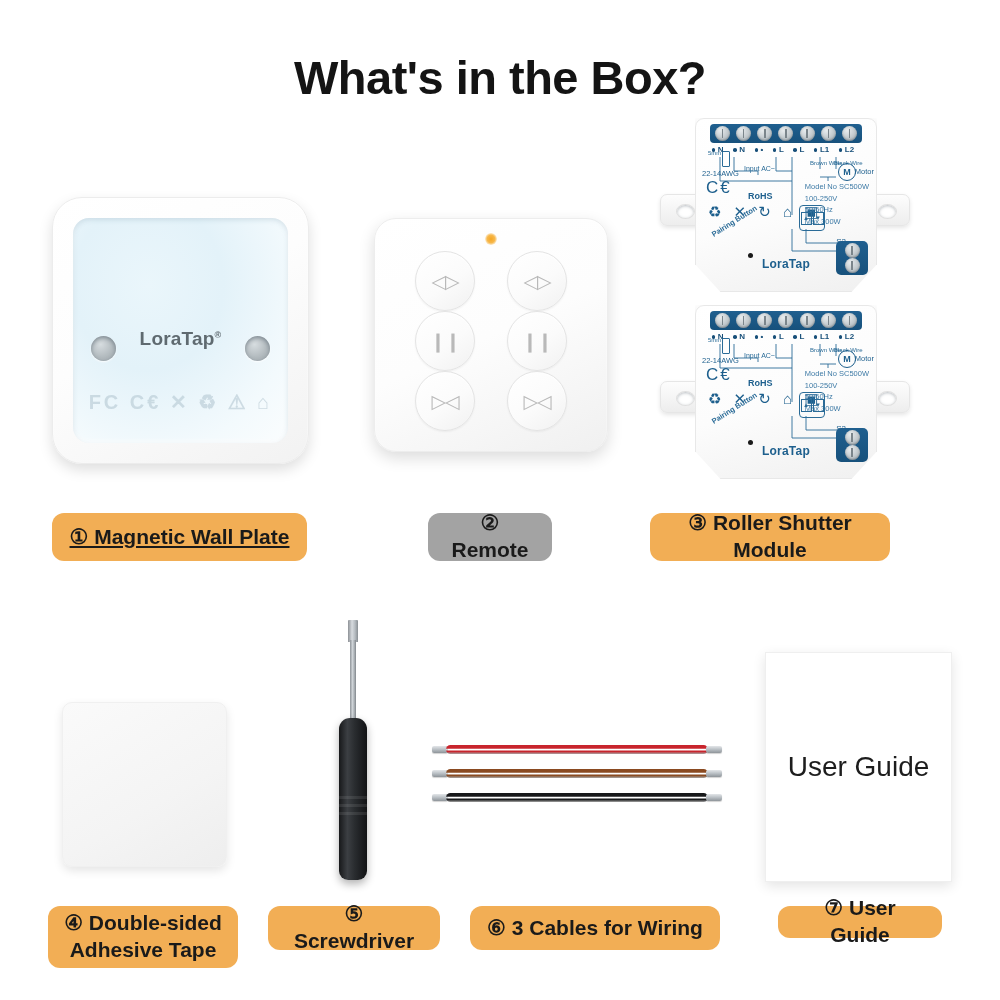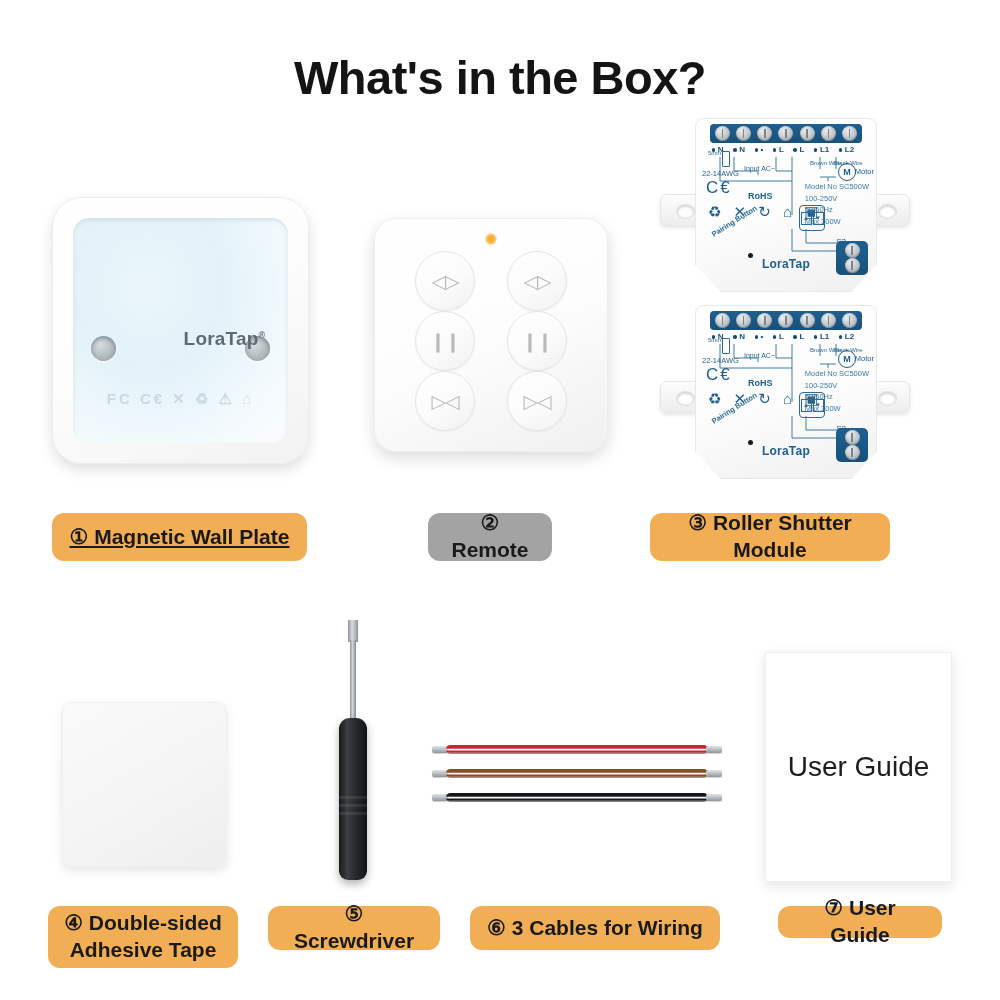--- a/index.html
+++ b/index.html
@@ -55,26 +55,25 @@
     background:radial-gradient(circle at 38% 33%, #d7dde0 0%, #b4bcc0 55%, #9ea6ab 100%);
     box-shadow:inset 0 2px 4px rgba(80,95,105,.55), 0 1px 2px rgba(255,255,255,.85);
     top:118px;
   }
   #wp-screw-left{left:18px;}
   #wp-screw-right{right:18px;}
   #wall-plate-logo{
     position:absolute;top:110px;left:0;width:100%;
     text-align:center;font-size:19px;font-weight:bold;color:#5f6a70;
     letter-spacing:.2px;
-    padding-left:44px;
   }
   #wall-plate-logo sup{font-size:9px;vertical-align:super;}
   #wall-plate-certs{
     position:absolute;top:172px;left:0;width:100%;
-    text-align:center;font-size:15px;color:rgba(175,195,205,.55);
+    text-align:center;font-size:20px;color:rgba(175,195,205,.55);
     letter-spacing:3px;font-weight:bold;
   }
 
   
   #remote{
     left:374px;top:218px;width:232px;height:232px;
     border-radius:22px;
     background:linear-gradient(155deg,#ffffff 0%,#fdfdfd 50%,#f0f0f0 100%);
     box-shadow:0 6px 16px rgba(0,0,0,.14), inset 0 1px 2px #fff;
     border:1px solid #ededed;

